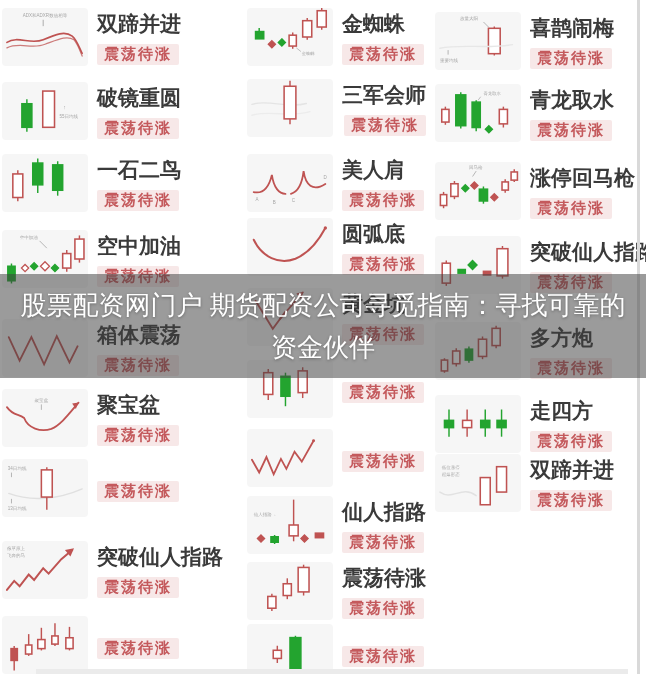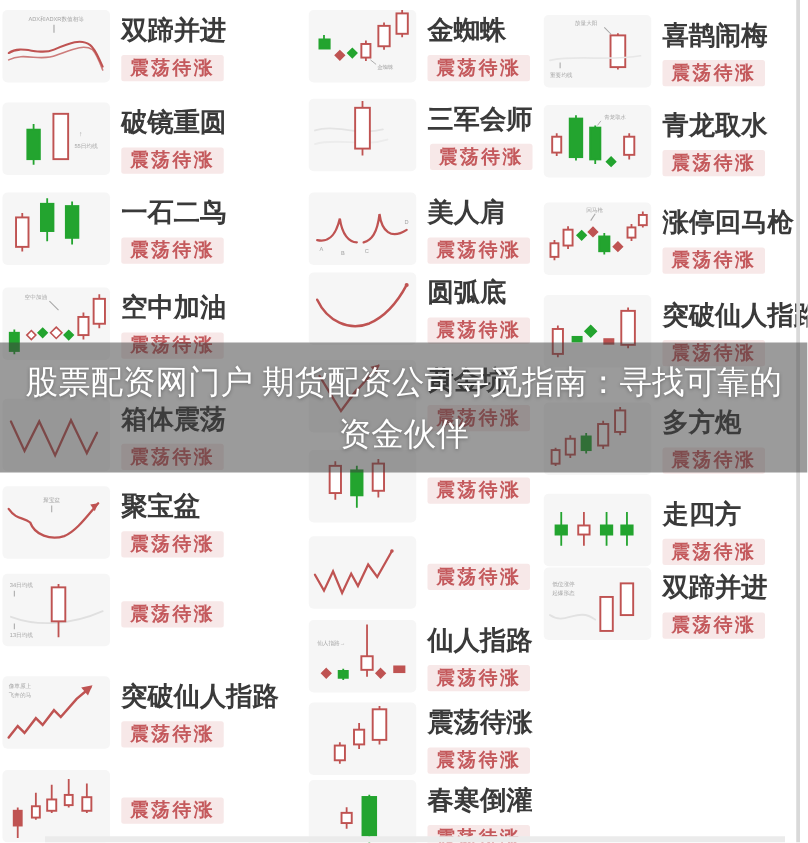--- a/index.html
+++ b/index.html
@@ -335,21 +335,20 @@
         <svg viewBox="0 0 92 64" width="86" height="58">
           <line x1="32" y1="24" x2="32" y2="29" stroke="#bf5352" stroke-width="1.6" opacity="1"></line>
           <line x1="32" y1="38" x2="32" y2="43" stroke="#bf5352" stroke-width="1.6" opacity="1"></line>
           <rect x="27.5" y="29" width="9" height="9" fill="#ffffff" stroke="#bf5352" stroke-width="1.7"></rect>
           <line x1="52" y1="13" x2="52" y2="15" stroke="#23a42f" stroke-width="1.6" opacity="1"></line>
           <line x1="52" y1="49" x2="52" y2="60" stroke="#23a42f" stroke-width="1.6" opacity="1"></line>
           <rect x="46" y="15" width="12" height="34" fill="#23a42f" stroke="#23a42f" stroke-width="1.7"></rect>
         </svg>
       </div>
       <div class="tcol">
-        <div class="title">春寒倒灌</div>
         <div><span class="badge">震荡待涨</span></div>
       </div>
     </div>
     <div class="cell" style="left: 435px; top: 8px;">
       <div class="icon-box">
         <svg viewBox="0 0 92 64" width="86" height="58">
           <text x="26" y="9" font-size="5" fill="#a6a6a6" text-anchor="start">放量大阳</text>
           <line x1="52" y1="11" x2="58" y2="17" stroke="#a6a6a6" stroke-width="0.9" opacity="1"></line>
           <line x1="64" y1="16" x2="64" y2="18" stroke="#bf5352" stroke-width="1.6" opacity="1"></line>
           <line x1="64" y1="46" x2="64" y2="48" stroke="#bf5352" stroke-width="1.6" opacity="1"></line>

